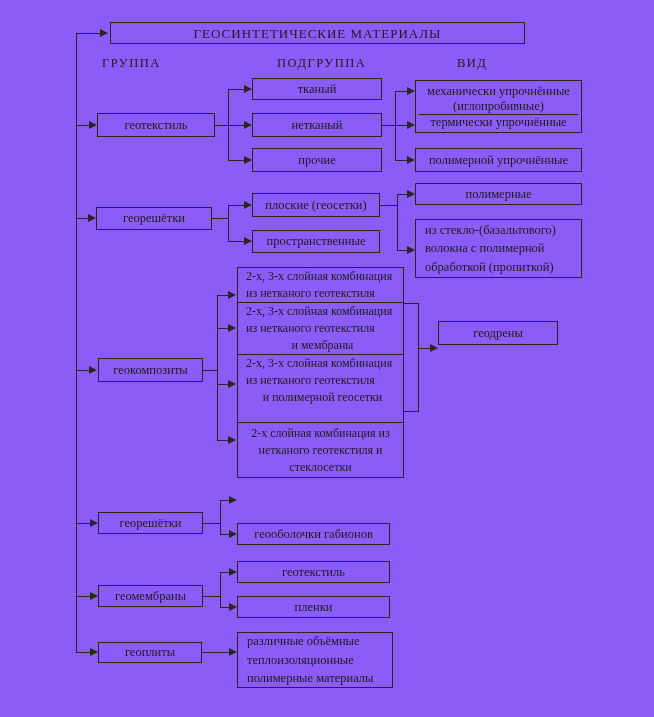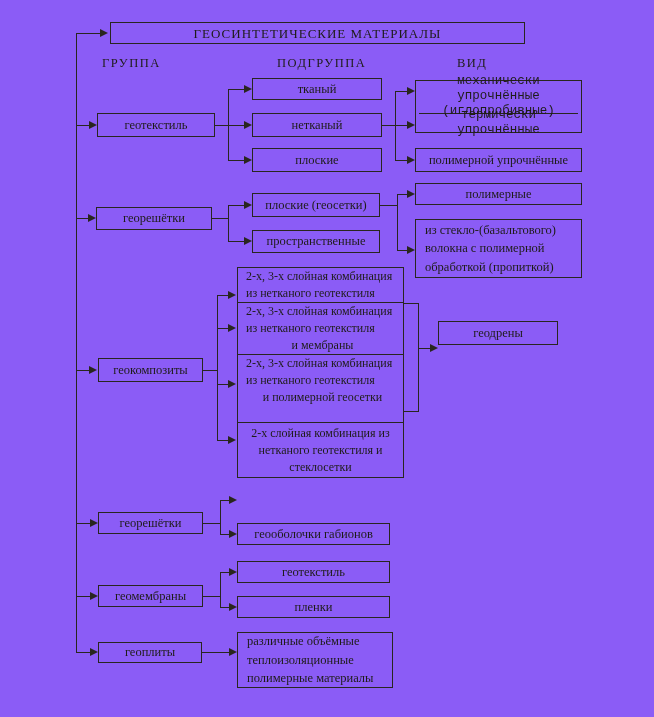--- a/index.html
+++ b/index.html
@@ -18,21 +18,21 @@
   .box .ln{display:block;width:100%;}
   .leftal{align-items:flex-start;text-align:left;padding-left:9px;line-height:18.5px;}
   .stack{padding:0;}
   .cell{
     width:100%;display:flex;flex-direction:column;justify-content:center;
     font-size:12px;line-height:17px;text-align:left;padding:0 4px 0 8px;
   }
   .cell + .cell{border-top:1px solid #29261f;}
   .cell .c{text-align:center;}
   .cell.centered{text-align:center;padding:0 4px;margin-top:16px;}
-  .joined{padding:3px;font-family:Liberation Mono, monospace;}
+  .joined{padding:3px;}
   .jcell{width:100%;display:flex;flex-direction:column;justify-content:center;align-items:center;text-align:center;}
   .jcell.top{border-bottom:1px solid #29261f;}
   .hdr{position:absolute;font-size:12.5px;letter-spacing:1.5px;white-space:nowrap;}
   .titletxt{letter-spacing:1px;font-size:13px;}
   .hl{position:absolute;height:1px;background:#29261f;}
   .vl{position:absolute;width:1px;background:#29261f;}
   .ar{position:absolute;width:0;height:0;border-top:4px solid transparent;border-bottom:4px solid transparent;border-left:8px solid #29261f;}
 </style>
 </head>
 <body>
@@ -131,21 +131,21 @@
 
   <div class="box" style="left:97px;top:113px;width:118px;height:24px">геотекстиль</div>
   <div class="box" style="left:96px;top:207px;width:116px;height:23px">георешётки</div>
   <div class="box" style="left:98px;top:358px;width:105px;height:24px">геокомпозиты</div>
   <div class="box" style="left:98px;top:512px;width:105px;height:22px">георешётки</div>
   <div class="box" style="left:98px;top:585px;width:105px;height:22px">геомембраны</div>
   <div class="box" style="left:98px;top:642px;width:104px;height:21px">геоплиты</div>
 
   <div class="box" style="left:252px;top:78px;width:130px;height:22px">тканый</div>
   <div class="box" style="left:252px;top:113px;width:130px;height:24px">нетканый</div>
-  <div class="box" style="left:252px;top:148px;width:130px;height:24px">плоские</div>
+  <div class="box" style="left:252px;top:148px;width:130px;height:24px">прочие</div>
 
   <div class="box" style="left:252px;top:193px;width:128px;height:24px">плоские (геосетки)</div>
   <div class="box" style="left:252px;top:230px;width:128px;height:23px">пространственные</div>
 
   <div class="box stack" style="left:237px;top:267px;width:167px;height:211px">
     <div class="cell" style="height:35px">
       <span class="ln">2-х, 3-х слойная комбинация</span>
       <span class="ln">из нетканого геотекстиля</span>
     </div>
     <div class="cell" style="height:56px">

